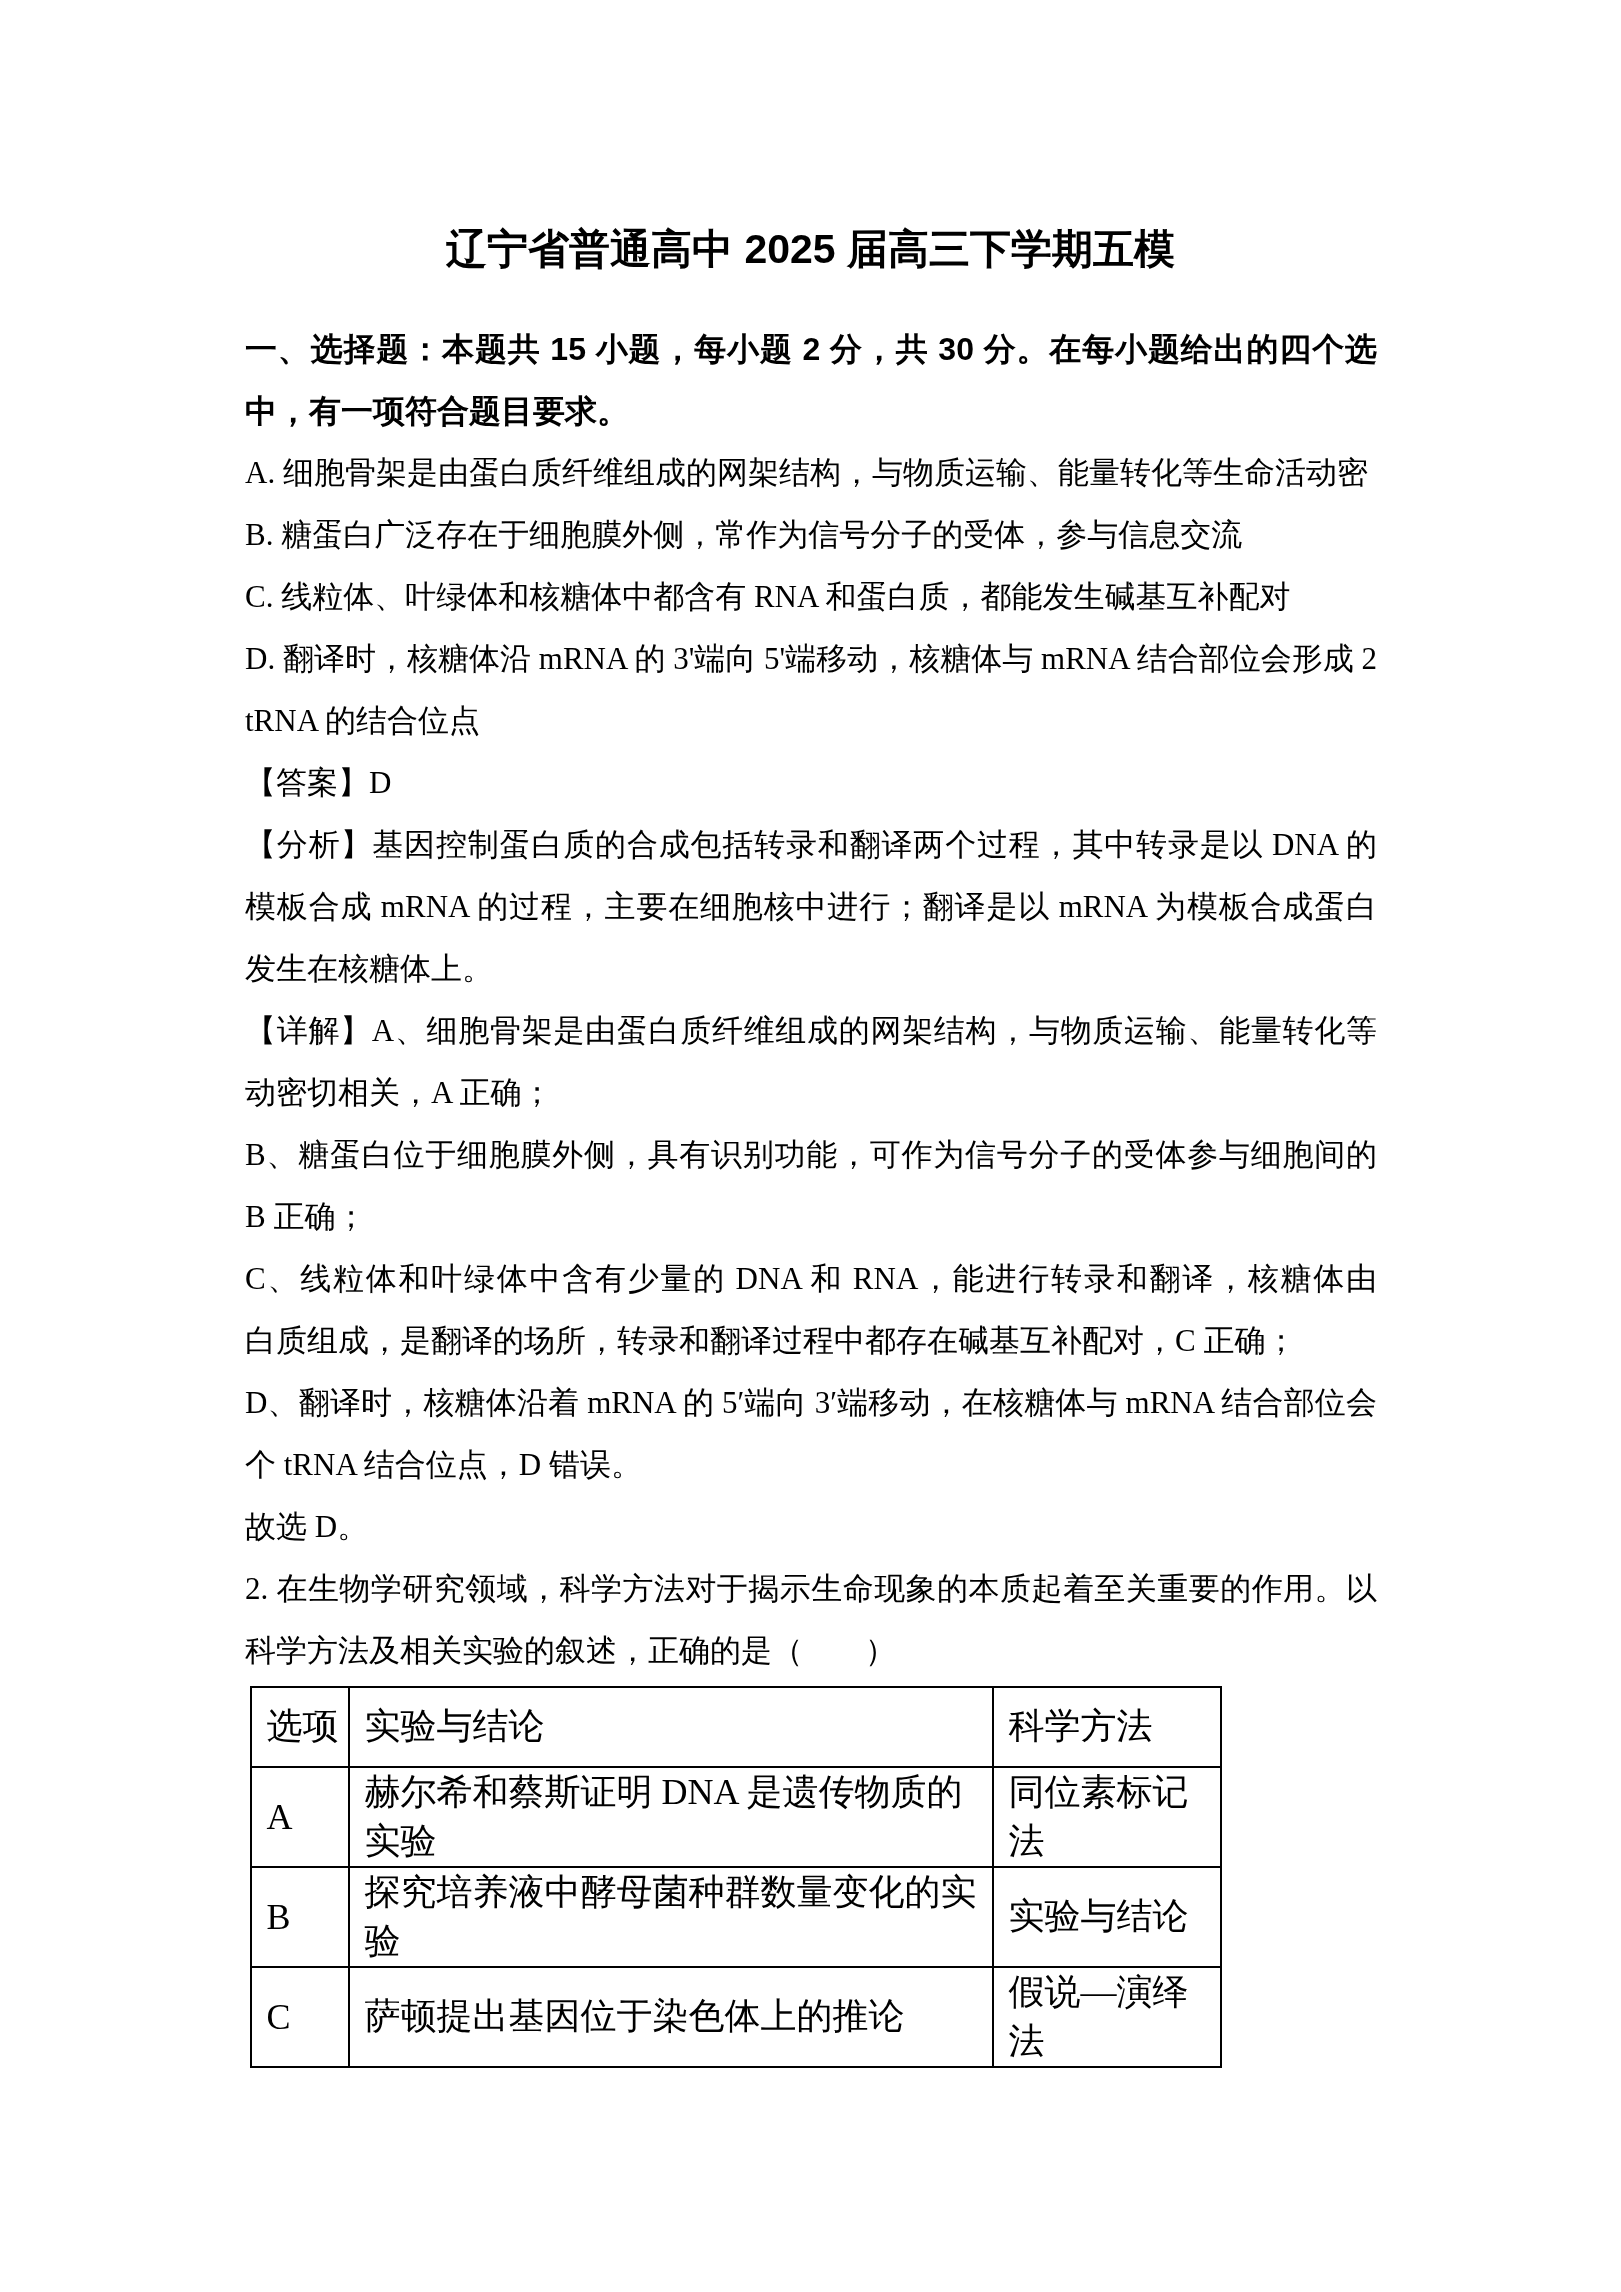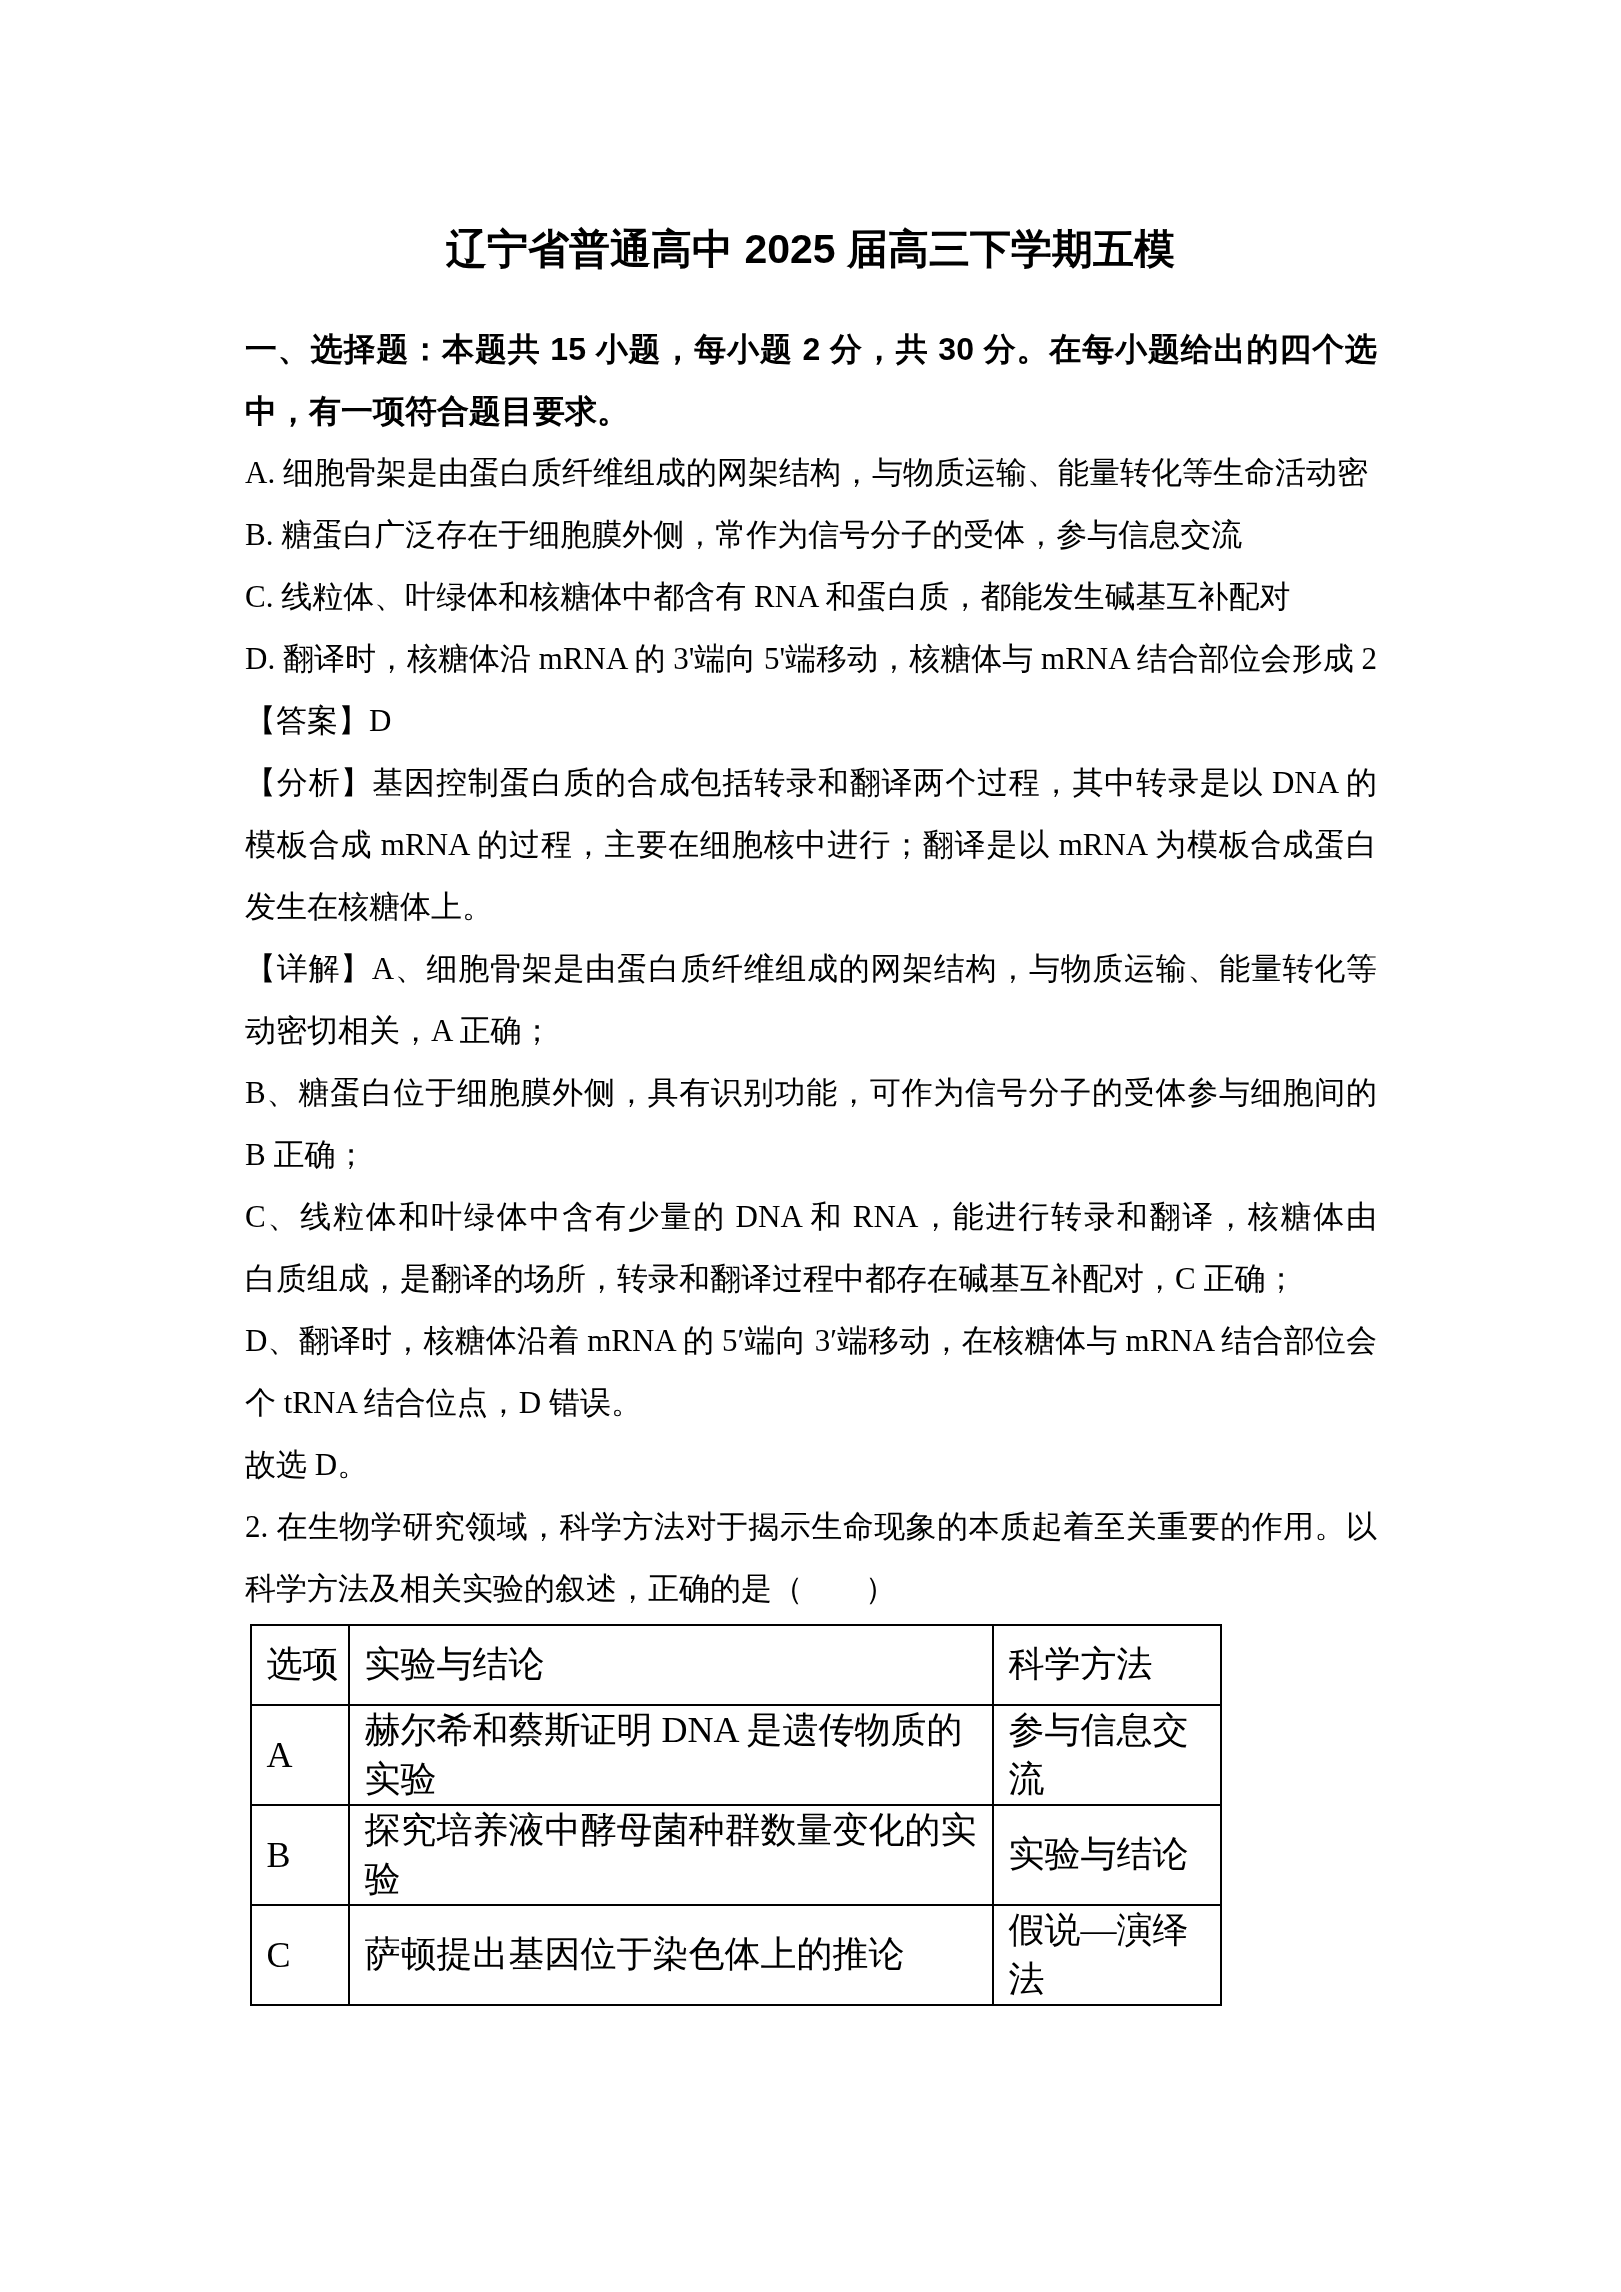--- a/index.html
+++ b/index.html
@@ -80,20 +80,21 @@
 
   <div class="content">
 
     <div class="tline hdr spread">一、选择题：本题共 15 小题，每小题 2 分，共 30 分。在每小题给出的四个选项</div>
     <div class="tline hdr">中，有一项符合题目要求。</div>
 
     <div class="tline">A. 细胞骨架是由蛋白质纤维组成的网架结构，与物质运输、能量转化等生命活动密切相关</div>
     <div class="tline">B. 糖蛋白广泛存在于细胞膜外侧，常作为信号分子的受体，参与信息交流</div>
     <div class="tline">C. 线粒体、叶绿体和核糖体中都含有 RNA 和蛋白质，都能发生碱基互补配对</div>
     <div class="tline spread">D. 翻译时，核糖体沿 mRNA 的 3'端向 5'端移动，核糖体与 mRNA 结合部位会形成 2 个</div>
+    <div class="tline">tRNA 的结合位点</div>
 
     <div class="tline">【答案】D</div>
 
     <div class="tline spread">【分析】基因控制蛋白质的合成包括转录和翻译两个过程，其中转录是以 DNA 的一条链为</div>
     <div class="tline spread">模板合成 mRNA 的过程，主要在细胞核中进行；翻译是以 mRNA 为模板合成蛋白质的过程</div>
     <div class="tline">发生在核糖体上。</div>
 
     <div class="tline spread">【详解】A、细胞骨架是由蛋白质纤维组成的网架结构，与物质运输、能量转化等生命活</div>
     <div class="tline">动密切相关，A 正确；</div>
     <div class="tline spread">B、糖蛋白位于细胞膜外侧，具有识别功能，可作为信号分子的受体参与细胞间的信息交流</div>
@@ -116,21 +117,21 @@
       </colgroup>
       <tbody>
         <tr>
           <th>选项</th>
           <th>实验与结论</th>
           <th>科学方法</th>
         </tr>
         <tr>
           <td>A</td>
           <td>赫尔希和蔡斯证明 DNA 是遗传物质的实验</td>
-          <td>参与信息交流</td>
+          <td>同位素标记法</td>
         </tr>
         <tr>
           <td>B</td>
           <td>探究培养液中酵母菌种群数量变化的实验</td>
           <td>实验与结论</td>
         </tr>
         <tr>
           <td>C</td>
           <td>萨顿提出基因位于染色体上的推论</td>
           <td>假说—演绎法</td>

